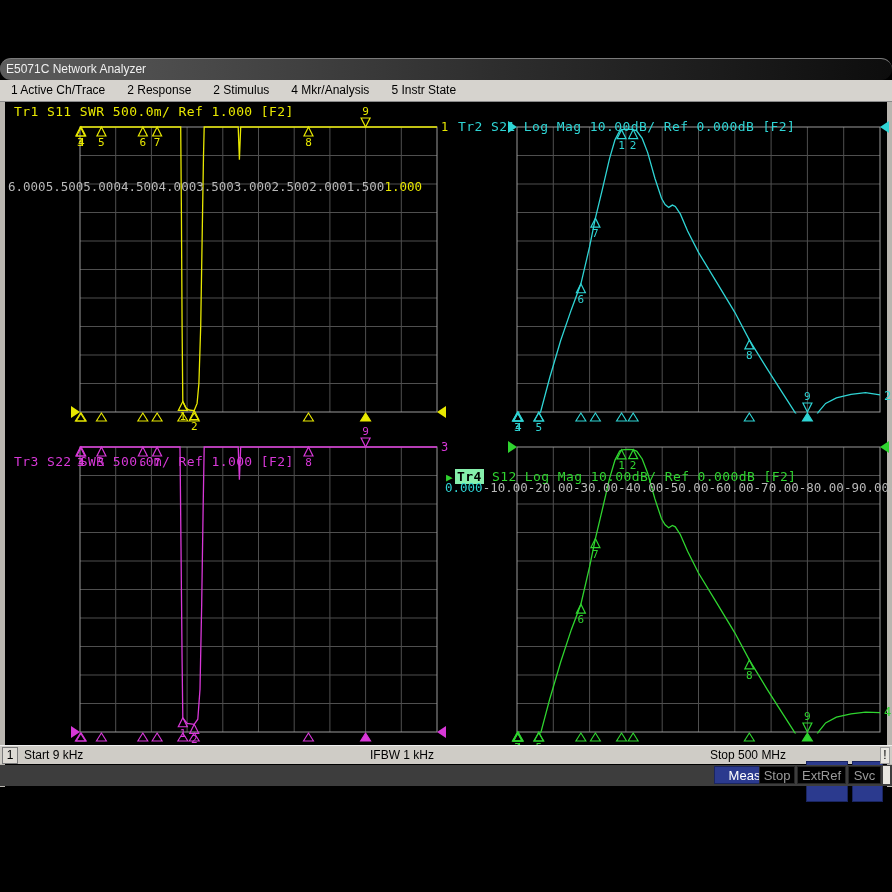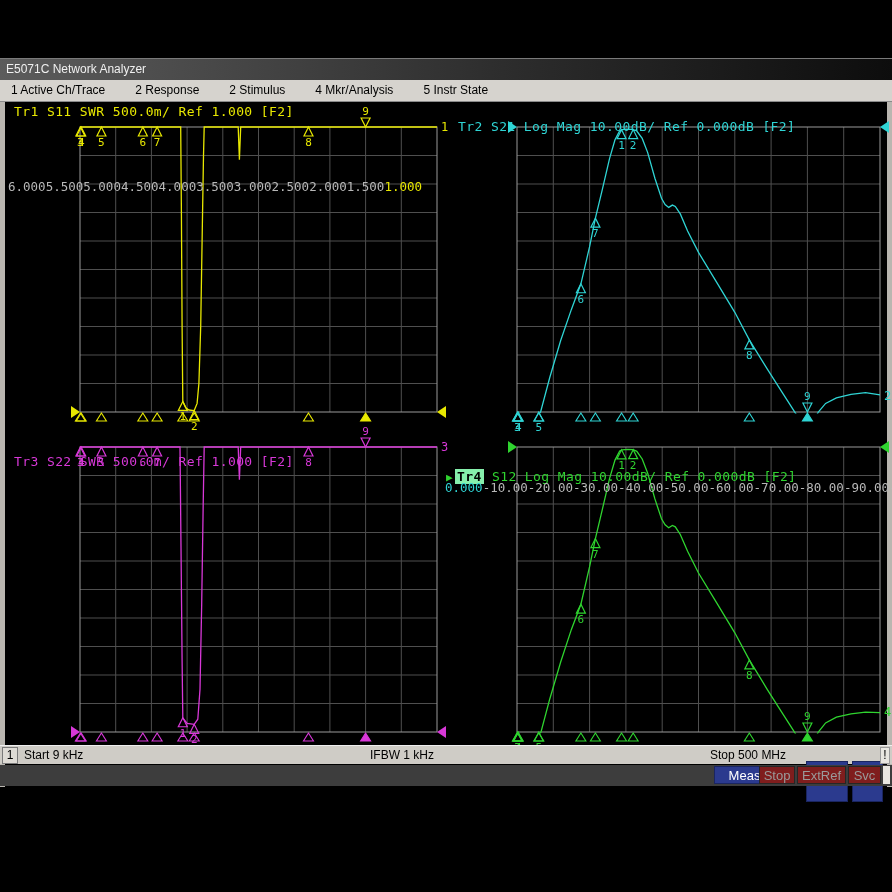--- a/index.html
+++ b/index.html
@@ -2,24 +2,24 @@
 <html><head>
 <meta charset="utf-8">
 <style>
   html,body{margin:0;padding:0;background:#000;}
   #stage{position:relative;width:892px;height:892px;background:#000;overflow:hidden;
          font-family:"DejaVu Sans Mono",monospace;}
   
   #titlebar{position:absolute;left:0;top:58px;width:892px;height:22px;
     background:linear-gradient(to right,#5c5c5c,#2e2e2e 55%,#0d0d0d);
     border-top:1px solid #7a7a7a;box-sizing:border-box;color:#f0f0f0;
-    font-family:"Liberation Sans",sans-serif;font-size:12px;line-height:21px;padding-left:6px;}
+    font-family:"Liberation Sans",sans-serif;font-size:12px;line-height:21px;padding-left:6px;border-radius:11px;}
   #menubar{position:absolute;left:0;top:80px;width:892px;height:22px;background:#d6d3ce;
     border-bottom:1px solid #8a8a8a;box-sizing:border-box;color:#000;
-    font-family:"Liberation Sans",sans-serif;font-size:12px;line-height:21px;display:flex;gap:8px;}
+    font-family:"Liberation Sans",sans-serif;font-size:12px;line-height:21px;display:flex;gap:0;}
   .menuitem{padding:0 11px;cursor:default;}
   
   .bezel{position:absolute;top:102px;height:685px;width:5px;background:#b9b6b0;}
   
   .phead{position:absolute;height:15px;font-size:13px;letter-spacing:.4px;white-space:pre;}
   .phead .arrow{font-size:11px;margin-right:2px;}
   .trlabel-active{background:#86efac;color:#000;padding:0 2px;font-weight:bold;}
   .c1{color:#e8e800}.c2{color:#2fd4d4}.c3{color:#d838d8}.c4{color:#2fd42f}
   
   .yaxis{position:absolute;display:flex;flex-direction:row;justify-content:space-between;
@@ -35,21 +35,21 @@
     background:#dedbd5;text-align:center;line-height:15px;}
   .sb-text{position:absolute;top:0;}
   .badge{position:absolute;top:15px;height:15px;background:#2b3a8e;color:#fff;
     padding:12px 5px;line-height:15px;border:1px solid #1a2560;}
   #alertbox{position:absolute;top:1px;right:2px;height:15px;width:8px;background:#e8e6e0;
     border:1px solid #9a9a9a;text-align:center;line-height:15px;}
   
   #btnrow{position:absolute;left:0;top:765px;width:892px;height:21px;background:#3d3d3d;
     font-family:"Liberation Sans",sans-serif;font-size:13px;}
   .softbtn{position:absolute;top:1px;height:18px;line-height:18px;text-align:center;
-    background:#7f1d1d;color:#9a9a9a;border:1px solid #262626;box-sizing:border-box;}
+    background:#000000;color:#9a9a9a;border:1px solid #262626;box-sizing:border-box;}
   .softbtn.active{background:#2b3a8e;color:#fff;border-color:#1a2560;}
   #whitesliver{position:absolute;top:1px;left:883px;width:7px;height:18px;background:#e8e6e0;}
   #svgo{position:absolute;left:0;top:0;z-index:1;pointer-events:none;}
   .htext{position:relative;z-index:2;}
 </style>
 </head>
 <body>
 
 <div id="stage">
 

